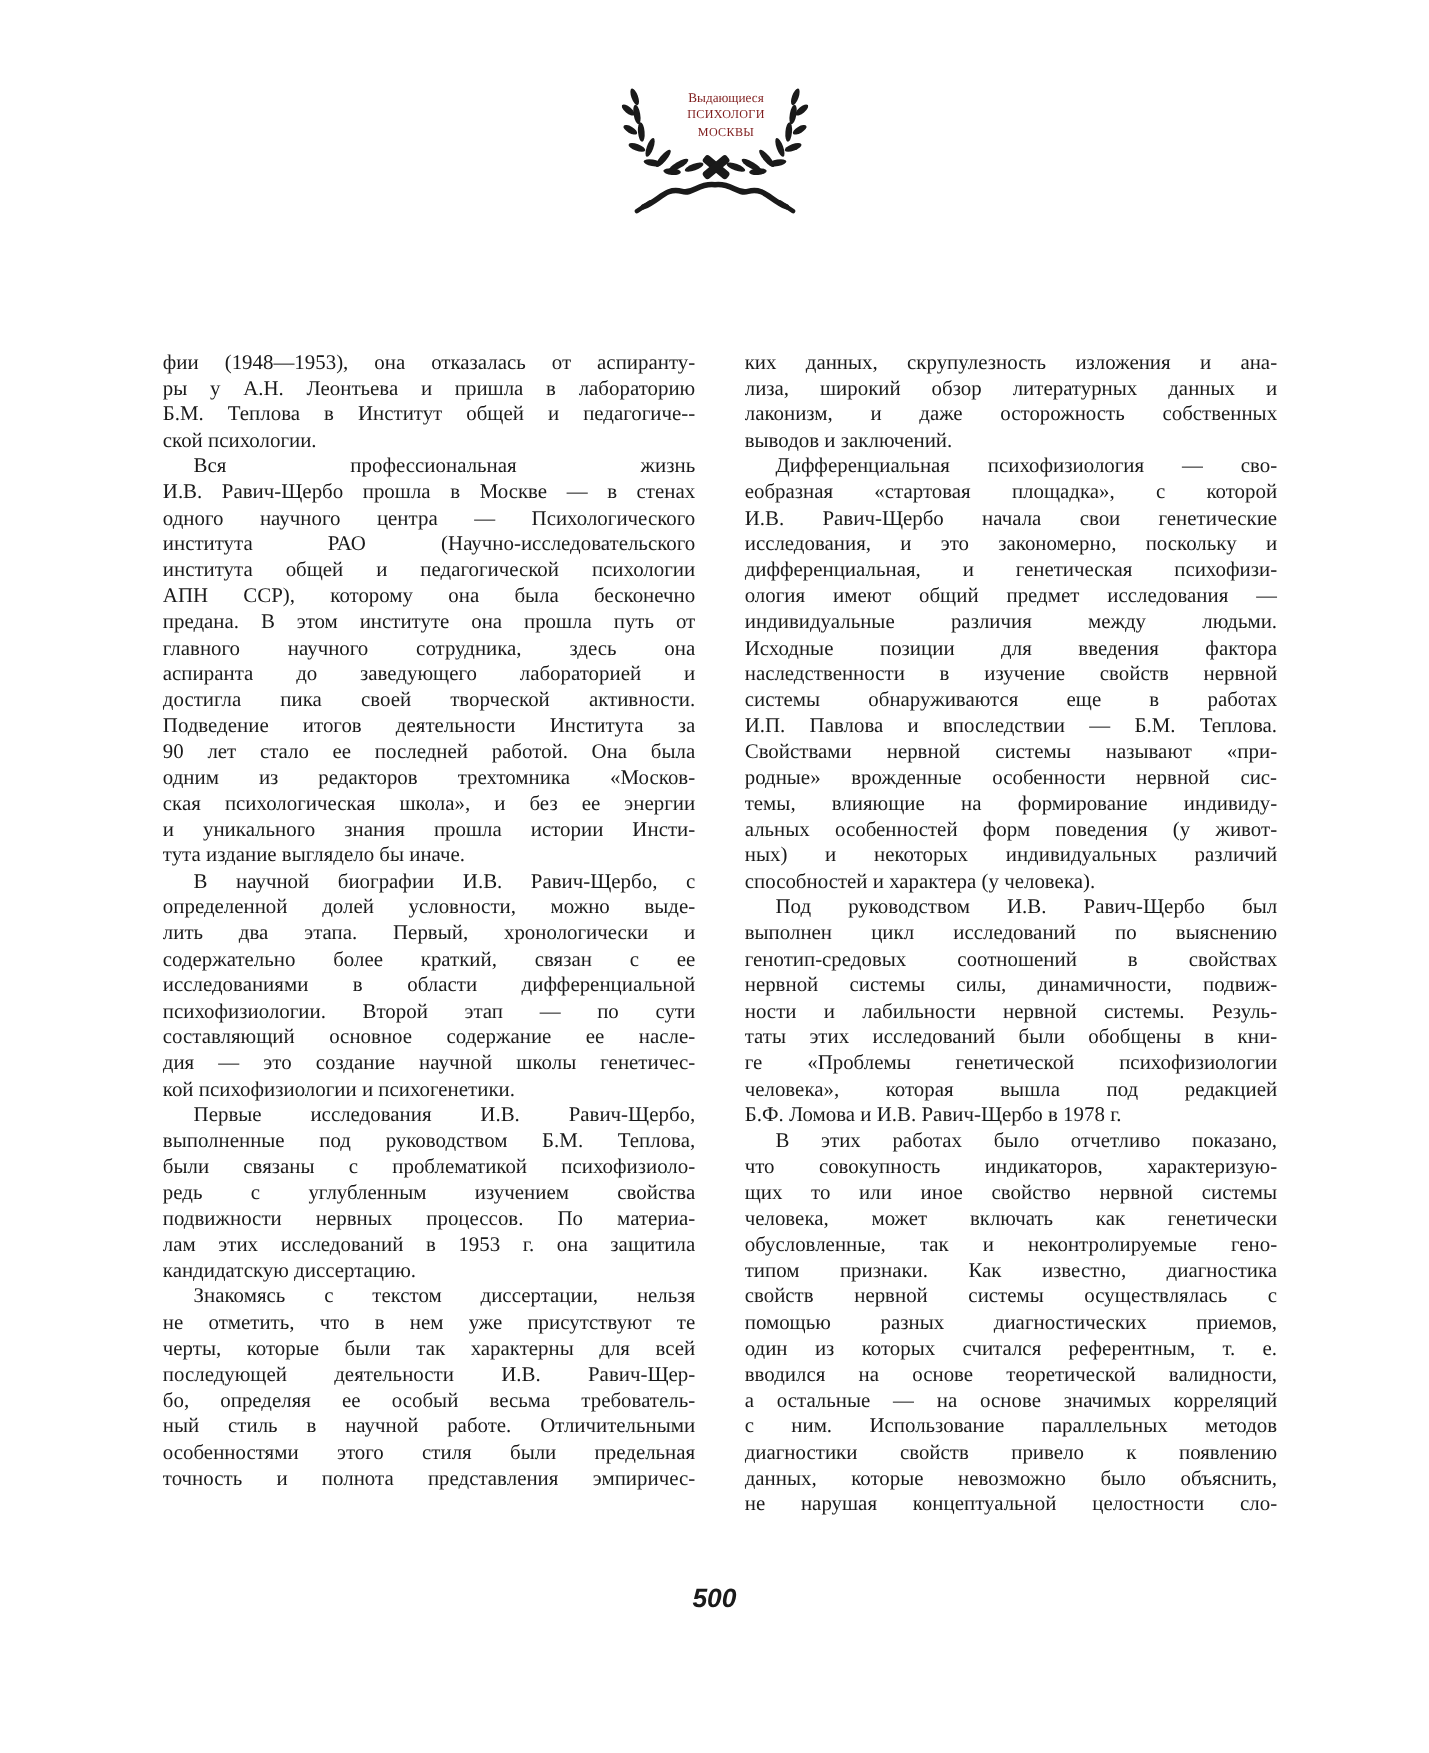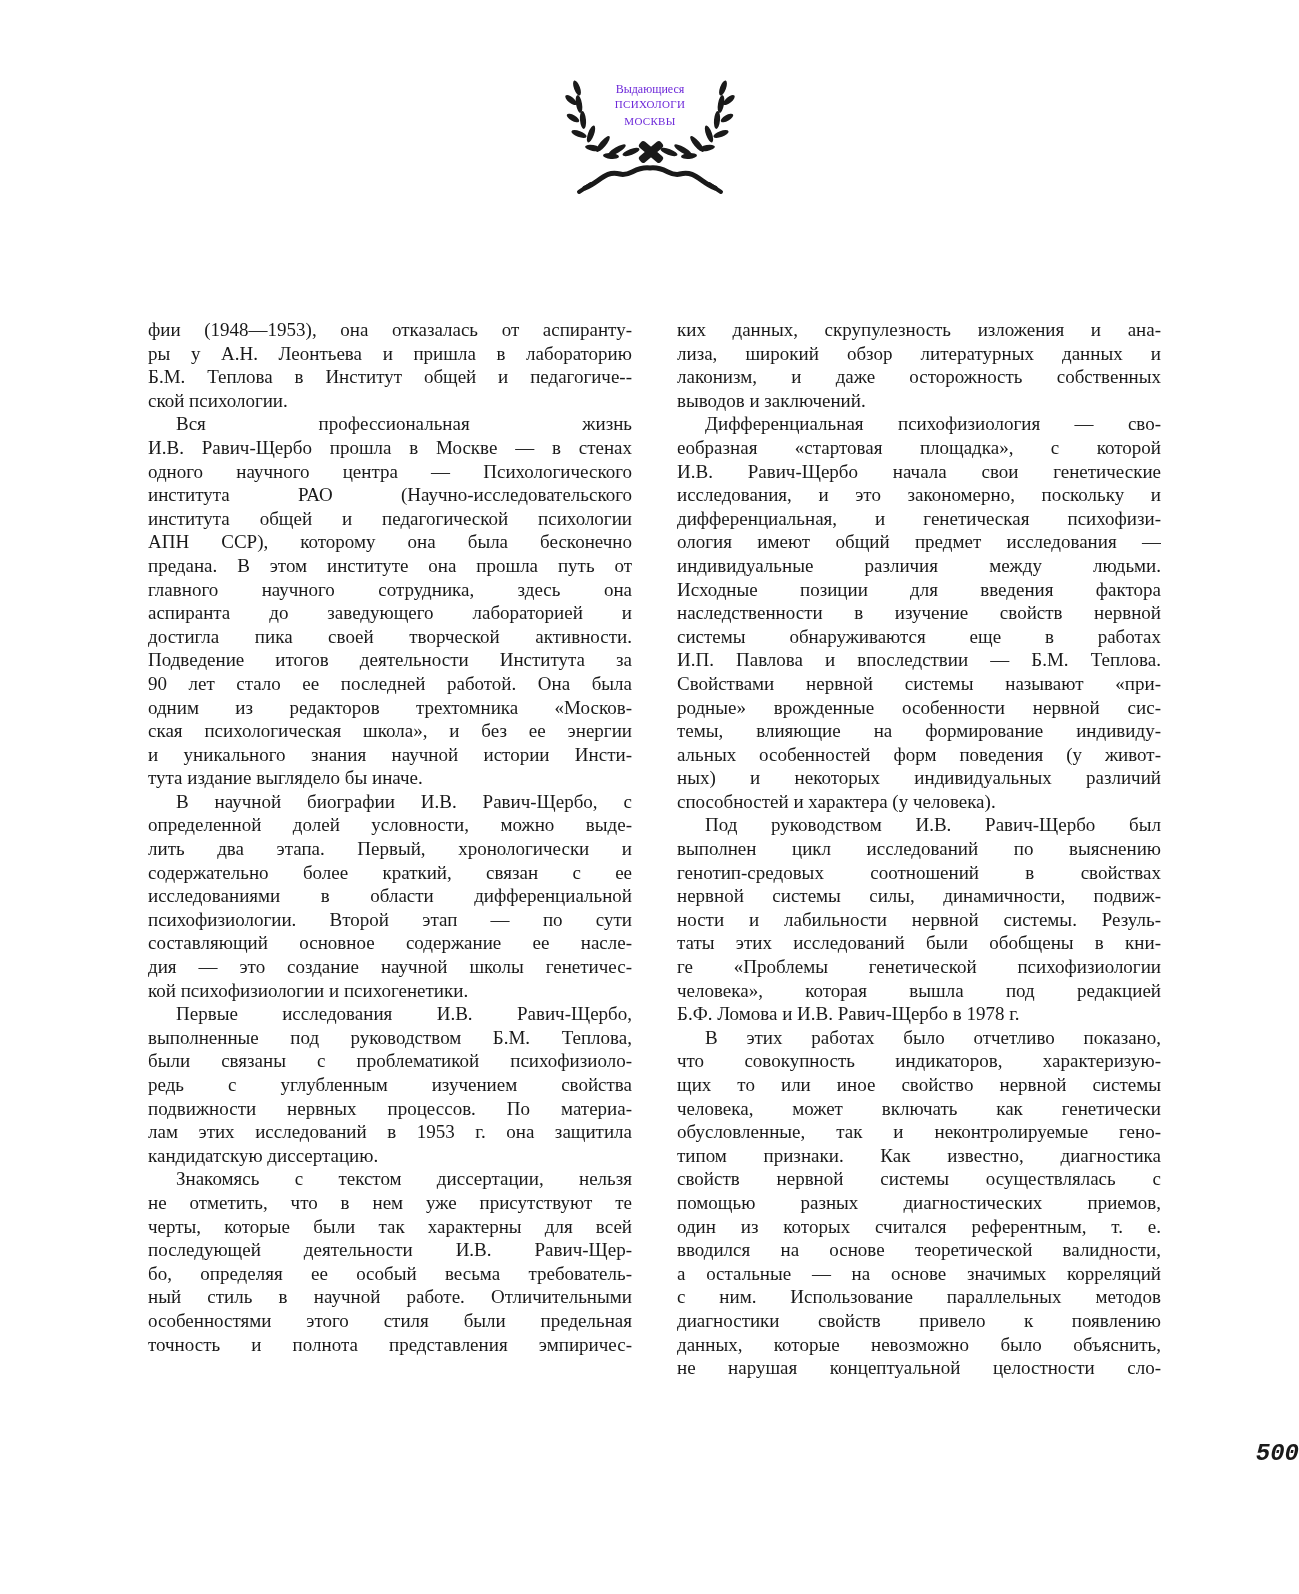--- a/index.html
+++ b/index.html
@@ -1,28 +1,28 @@
 <!DOCTYPE html>
 <html><head>
 <meta charset="utf-8">
 <style>
   html, body { margin: 0; padding: 0; background: #ffffff; }
   body { width: 1299px; height: 1594px; position: relative; overflow: hidden; color: #1a1a1a; }
   .emblem { position: absolute; left: 565px; top: 70px; width: 170px; height: 130px; }
-  .emblem-text { position: absolute; left: 0; top: 12px; width: 170px; text-align: center; font-family: "Liberation Serif", serif; color: #6d28d9; }
+  .emblem-text { position: absolute; left: 10px; top: 12px; width: 170px; text-align: center; font-family: "Liberation Serif", serif; color: #7f1d1d; }
   .emblem-small { font-size: 12px; line-height: 14px; display: block; }
   .emblem-big { font-size: 11px; line-height: 17px; display: block; letter-spacing: 0.3px; }
   .emblem svg { position: absolute; left: 0; top: 0; }
   .column { position: absolute; top: 318px; font-family: "Liberation Serif", serif; font-size: 19px; line-height: 23.6px; text-align: justify; }
   .col-left { left: 148px; width: 484px; }
   .col-right { left: 677px; width: 484px; }
   .line { display: block; height: 23.6px; white-space: nowrap; text-align-last: justify; text-align: justify; overflow: hidden; }
   .line.last { text-align-last: left; }
   .line.indent { text-indent: 28px; }
-  .page-number { position: absolute; left: 0; width: 1299px; top: 1440px; text-align: right; font-family: Liberation Mono, monospace; font-style: italic; font-weight: bold; font-size: 24px; }
+  .page-number { position: absolute; left: 0; width: 1299px; top: 1440px; text-align: center; font-family: Liberation Sans, sans-serif; font-style: italic; font-weight: bold; font-size: 24px; }
 </style>
 </head>
 <body>
 
 <div class="emblem">
   <svg width="170" height="130" viewBox="0 0 170 130">
     <g fill="#1a1a1a">
 
       <ellipse cx="12" cy="18" rx="3" ry="8" transform="rotate(-20 12 18)"></ellipse>
       <ellipse cx="14" cy="34" rx="3" ry="9" transform="rotate(-10 14 34)"></ellipse>
@@ -76,21 +76,21 @@
     <span class="line">института общей и педагогической психологии</span>
     <span class="line">АПН ССР), которому она была бесконечно</span>
     <span class="line">предана. В этом институте она прошла путь от</span>
     <span class="line">главного научного сотрудника, здесь она</span>
     <span class="line">аспиранта до заведующего лабораторией и</span>
     <span class="line">достигла пика своей творческой активности.</span>
     <span class="line">Подведение итогов деятельности Института за</span>
     <span class="line">90 лет стало ее последней работой. Она была</span>
     <span class="line">одним из редакторов трехтомника «Москов-</span>
     <span class="line">ская психологическая школа», и без ее энергии</span>
-    <span class="line">и уникального знания научной истории Инсти-</span>
+    <span class="line">и уникального знания прошла истории Инсти-</span>
     <span class="line last">тута издание выглядело бы иначе.</span>
     <span class="line indent">В научной биографии И.В. Равич-Щербо, с</span>
     <span class="line">определенной долей условности, можно выде-</span>
     <span class="line">лить два этапа. Первый, хронологически и</span>
     <span class="line">содержательно более краткий, связан с ее</span>
     <span class="line">исследованиями в области дифференциальной</span>
     <span class="line">психофизиологии. Второй этап — по сути</span>
     <span class="line">составляющий основное содержание ее насле-</span>
     <span class="line">дия — это создание научной школы генетичес-</span>
     <span class="line last">кой психофизиологии и психогенетики.</span>

